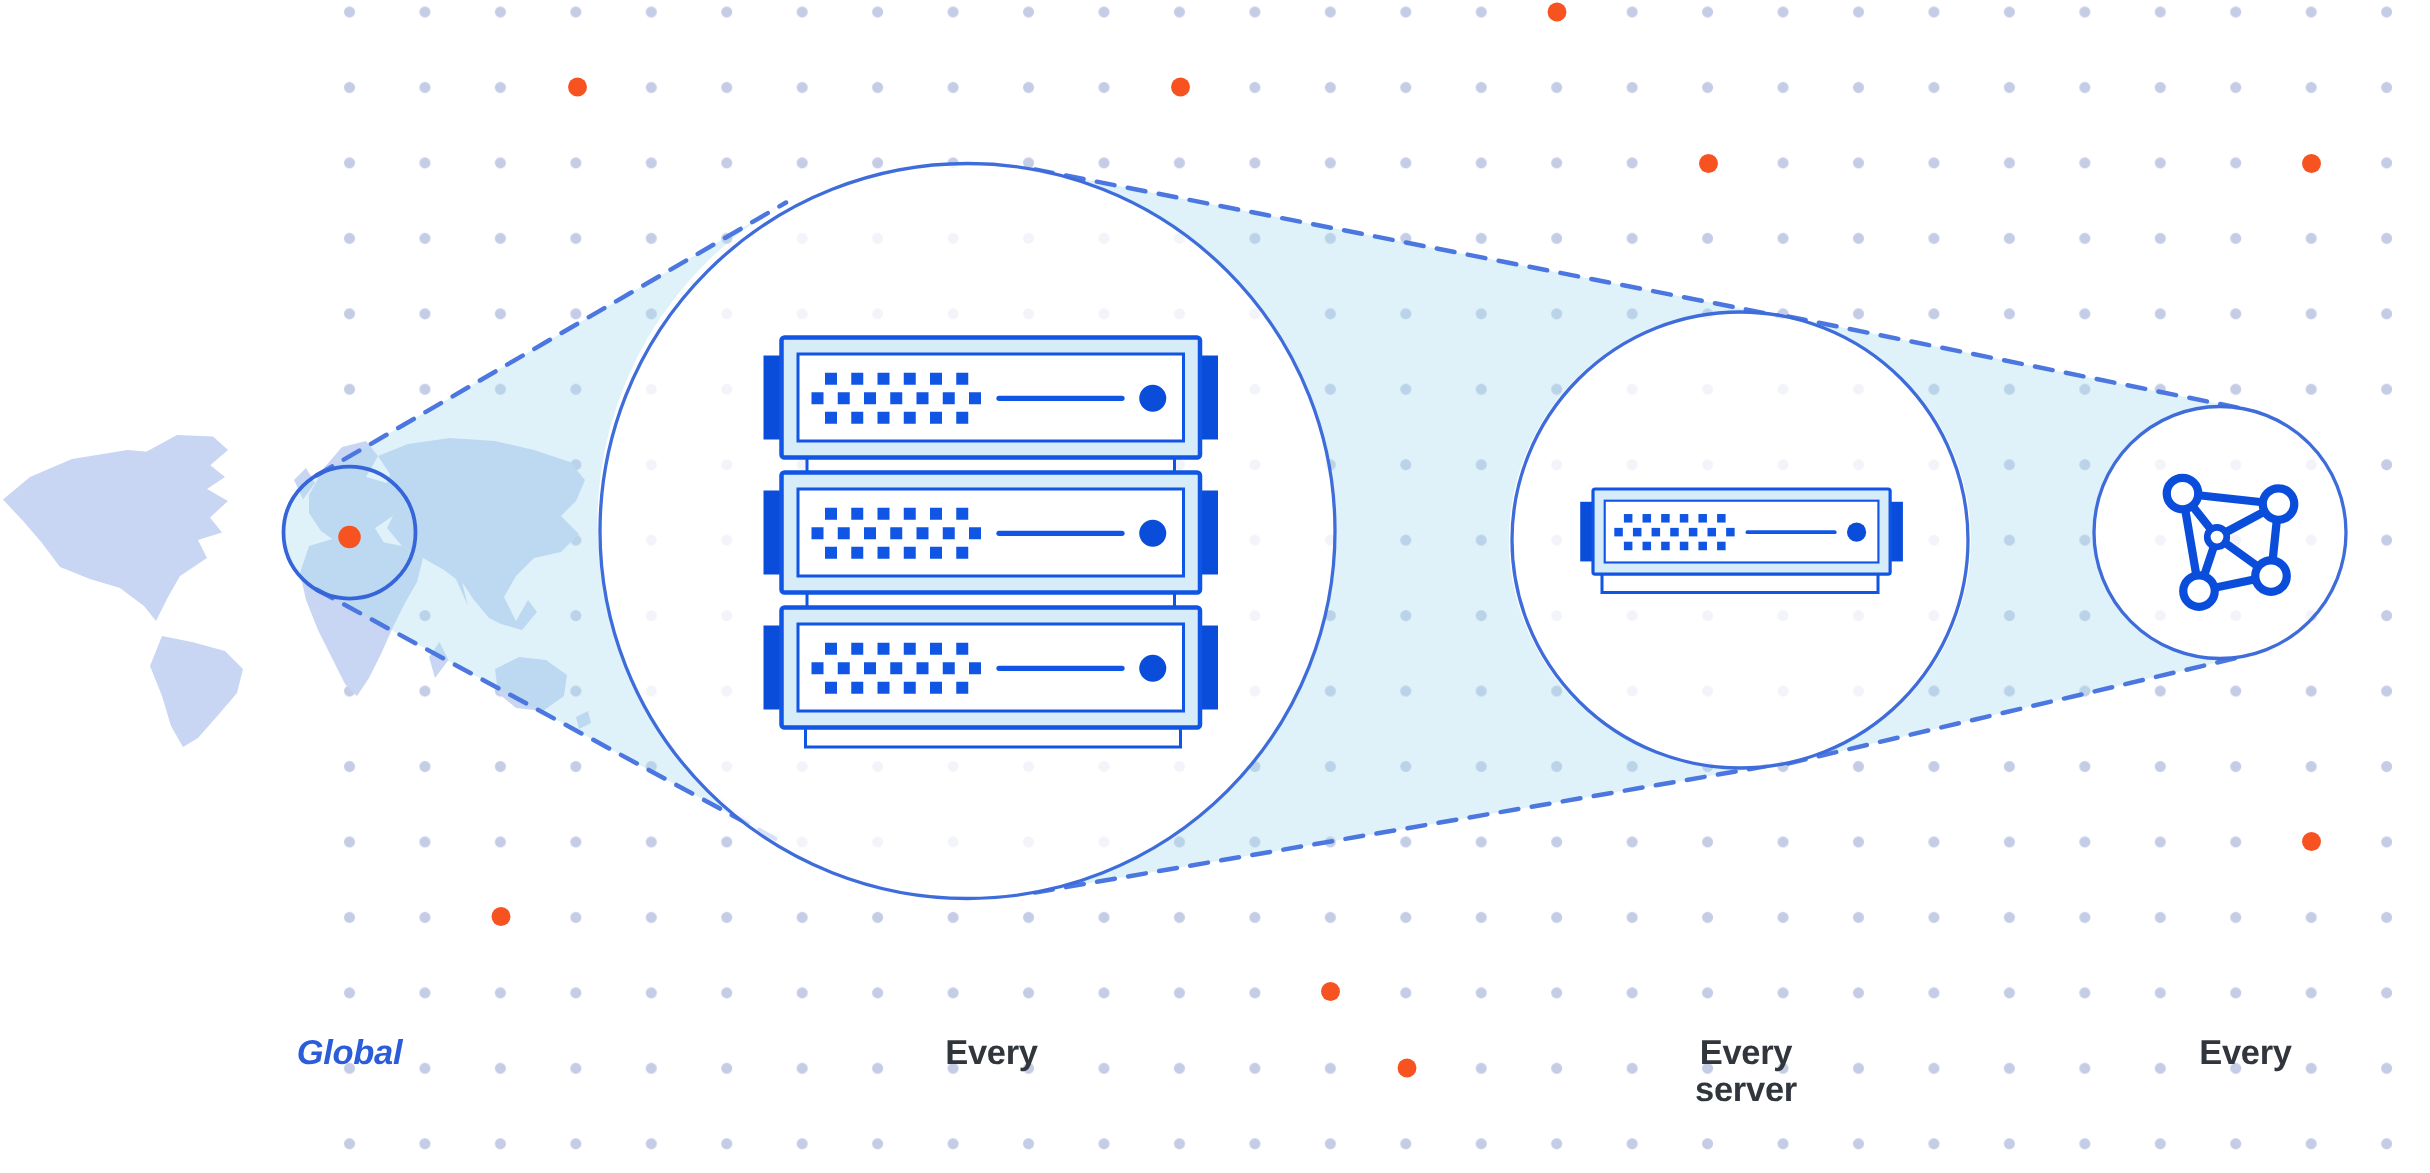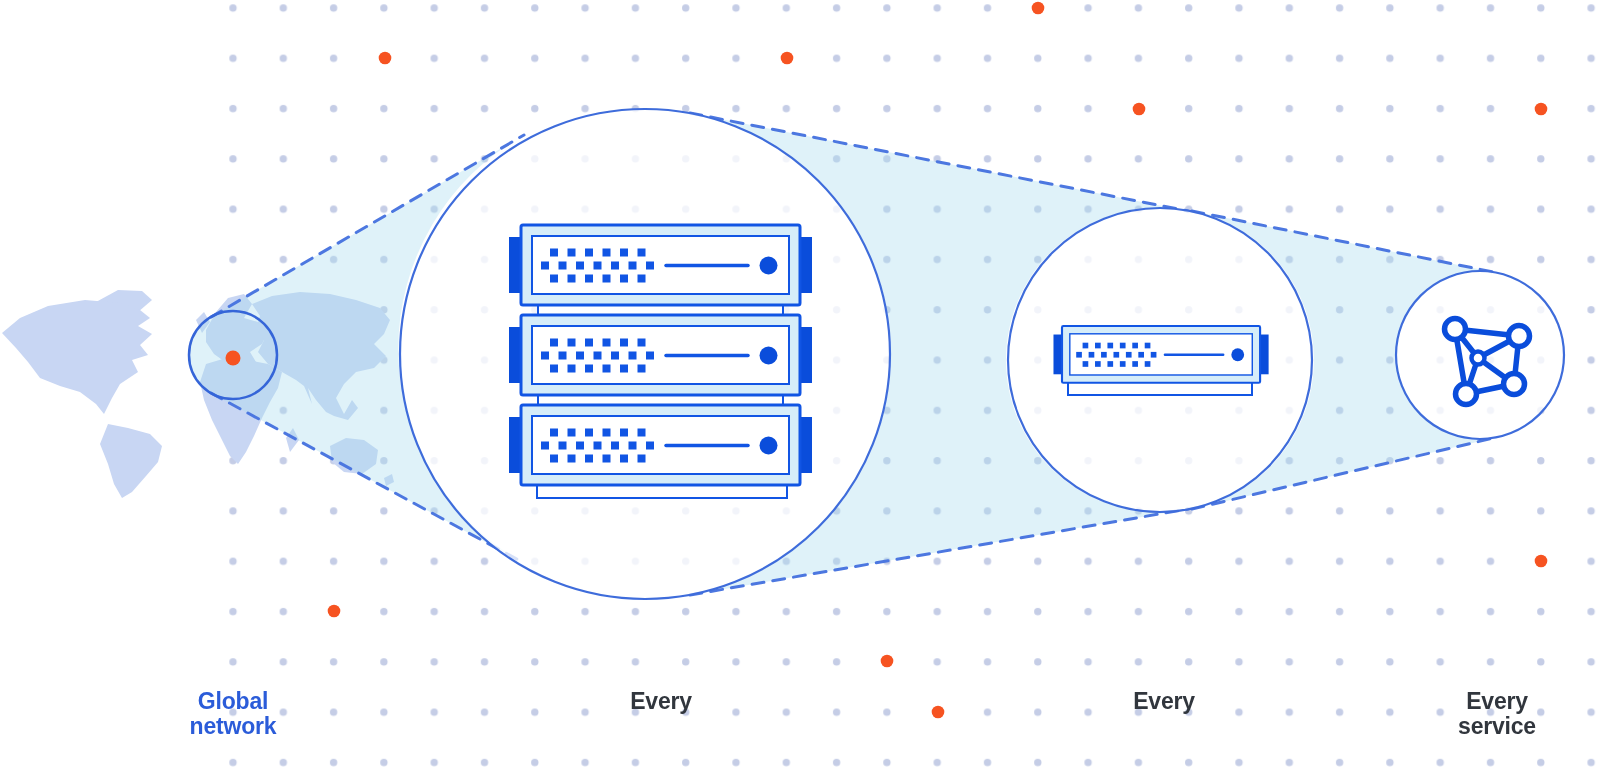--- a/index.html
+++ b/index.html
@@ -36,21 +36,21 @@
   .rack-joint{fill:#ffffff;stroke:var(--accent-blue);stroke-width:2;}
   .net-edge{stroke:var(--deep-blue);stroke-width:5.5;stroke-linecap:round;fill:none;}
   .net-node{fill:#ffffff;stroke:var(--deep-blue);stroke-width:5.5;}
   .net-node-c{fill:#ffffff;stroke:var(--deep-blue);stroke-width:4.5;}
   .accent-dot{fill:var(--orange);}
   .caption{
     position:absolute;width:220px;margin-left:-110px;text-align:center;
     font-size:23px;font-weight:700;line-height:25px;letter-spacing:-0.2px;
     color:var(--label-dark);white-space:nowrap;
   }
-  .caption.blue{color:var(--label-blue);}
+  .caption.blue{color:var(--label-blue);font-style:italic;}
 </style>
 </head>
 <body>
 
 <div class="stage">
 
 <svg width="1620" height="782" viewBox="0 0 1620 782">
   <defs>
     <pattern id="dotgrid" x="229.3" y="4.3" width="50.3" height="50.3" patternUnits="userSpaceOnUse">
       <circle cx="3.7" cy="3.7" r="3.7" fill="var(--grid-dot)"></circle>
@@ -178,26 +178,25 @@
     <circle class="accent-dot" cx="1541" cy="109" r="6.3"></circle>
     <circle class="accent-dot" cx="1541" cy="561" r="6.3"></circle>
     <circle class="accent-dot" cx="334" cy="611" r="6.3"></circle>
     <circle class="accent-dot" cx="887" cy="661" r="6.3"></circle>
     <circle class="accent-dot" cx="938" cy="712" r="6.3"></circle>
   </g>
 </svg>
 
 <div class="caption blue" style="left:233px;top:689px;">
   <div>Global</div>
-  <div>network</div>
 </div>
 <div class="caption" style="left:661px;top:689px;">
   <div>Every</div>
 </div>
 <div class="caption" style="left:1164px;top:689px;">
   <div>Every</div>
+  <div>server</div>
 </div>
 <div class="caption" style="left:1497px;top:689px;">
   <div>Every</div>
-  <div>service</div>
 </div>
 
 </div>
 
 </body></html>

